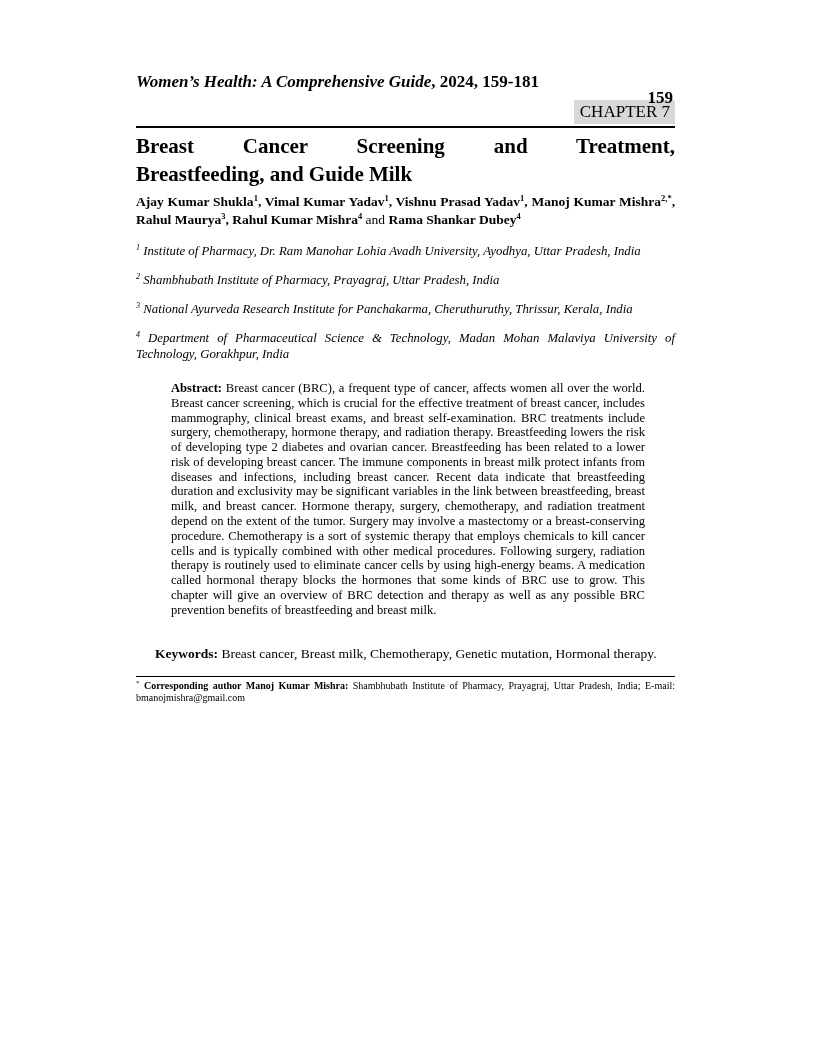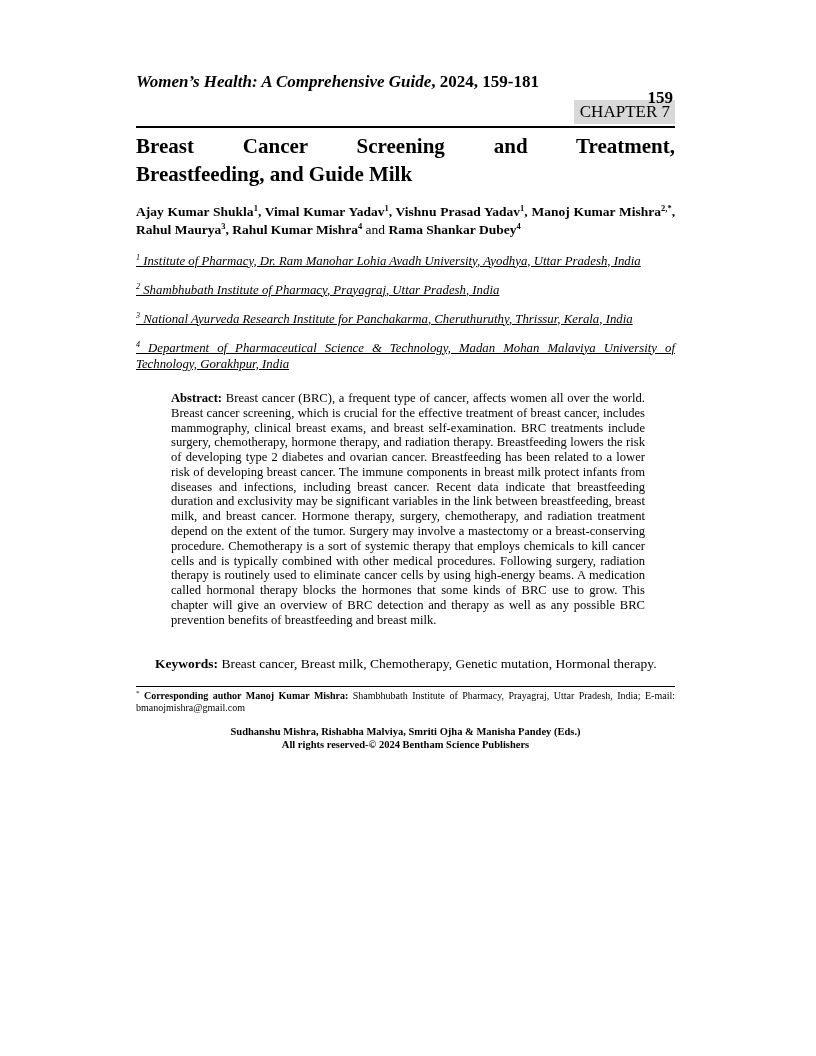--- a/index.html
+++ b/index.html
@@ -44,31 +44,31 @@
   .chapter-title {
     margin-top: 4px;
     font-size: 21px;
     font-weight: bold;
     line-height: 28px;
   }
   .chapter-title .line1 { text-align: justify; text-align-last: justify; }
 
   
   .authors {
-    margin-top: 15px;
+    margin-top: 5px;
     font-size: 13.5px;
     font-weight: bold;
     line-height: 18px;
     text-align: justify;
   }
   .authors sup { font-size: 8.5px; line-height: 0; }
   .authors .and-sep { font-weight: normal; }
 
   
-  .affiliations { margin-top: 2px; text-decoration: underline; }
+  .affiliations { margin-top: 2px; }
   .affiliation {
     margin-top: 6.5px;
     font-style: italic;
     font-size: 12.8px;
     line-height: 16.2px;
     text-align: justify;
   }
   .affiliation sup { font-size: 8px; line-height: 0; }
 
   
@@ -139,18 +139,14 @@
     <p class="affiliation"><sup>4</sup><span> Department of Pharmaceutical Science &amp; Technology, Madan Mohan Malaviya University of Technology, Gorakhpur, India</span></p>
   </div>
 
   <p class="abstract"><span class="label">Abstract:</span><span> Breast cancer (BRC), a frequent type of cancer, affects women all over the world. Breast cancer screening, which is crucial for the effective treatment of breast cancer, includes mammography, clinical breast exams, and breast self-examination. BRC treatments include surgery, chemotherapy, hormone therapy, and radiation therapy. Breastfeeding lowers the risk of developing type 2 diabetes and ovarian cancer. Breastfeeding has been related to a lower risk of developing breast cancer. The immune components in breast milk protect infants from diseases and infections, including breast cancer. Recent data indicate that breastfeeding duration and exclusivity may be significant variables in the link between breastfeeding, breast milk, and breast cancer. Hormone therapy, surgery, chemotherapy, and radiation treatment depend on the extent of the tumor. Surgery may involve a mastectomy or a breast-conserving procedure. Chemotherapy is a sort of systemic therapy that employs chemicals to kill cancer cells and is typically combined with other medical procedures. Following surgery, radiation therapy is routinely used to eliminate cancer cells by using high-energy beams. A medication called hormonal therapy blocks the hormones that some kinds of BRC use to grow. This chapter will give an overview of BRC detection and therapy as well as any possible BRC prevention benefits of breastfeeding and breast milk.</span></p>
 
   <p class="keywords"><span class="label">Keywords:</span><span> Breast cancer, Breast milk, Chemotherapy, Genetic mutation, Hormonal therapy.</span></p>
 
   <div class="footnote-rule"></div>
   <p class="footnote"><sup>*</sup><span class="bold"> Corresponding author Manoj Kumar Mishra:</span><span> Shambhubath Institute of Pharmacy,  Prayagraj, Uttar Pradesh, India; E-mail: bmanojmishra@gmail.com</span></p>
 
-  <div class="imprint">
-    <div>Sudhanshu Mishra, Rishabha Malviya, Smriti Ojha &amp; Manisha Pandey (Eds.)</div>
-    <div>All rights reserved-© 2024 Bentham Science Publishers</div>
-  </div>
 
 </div>
 
 </body></html>

